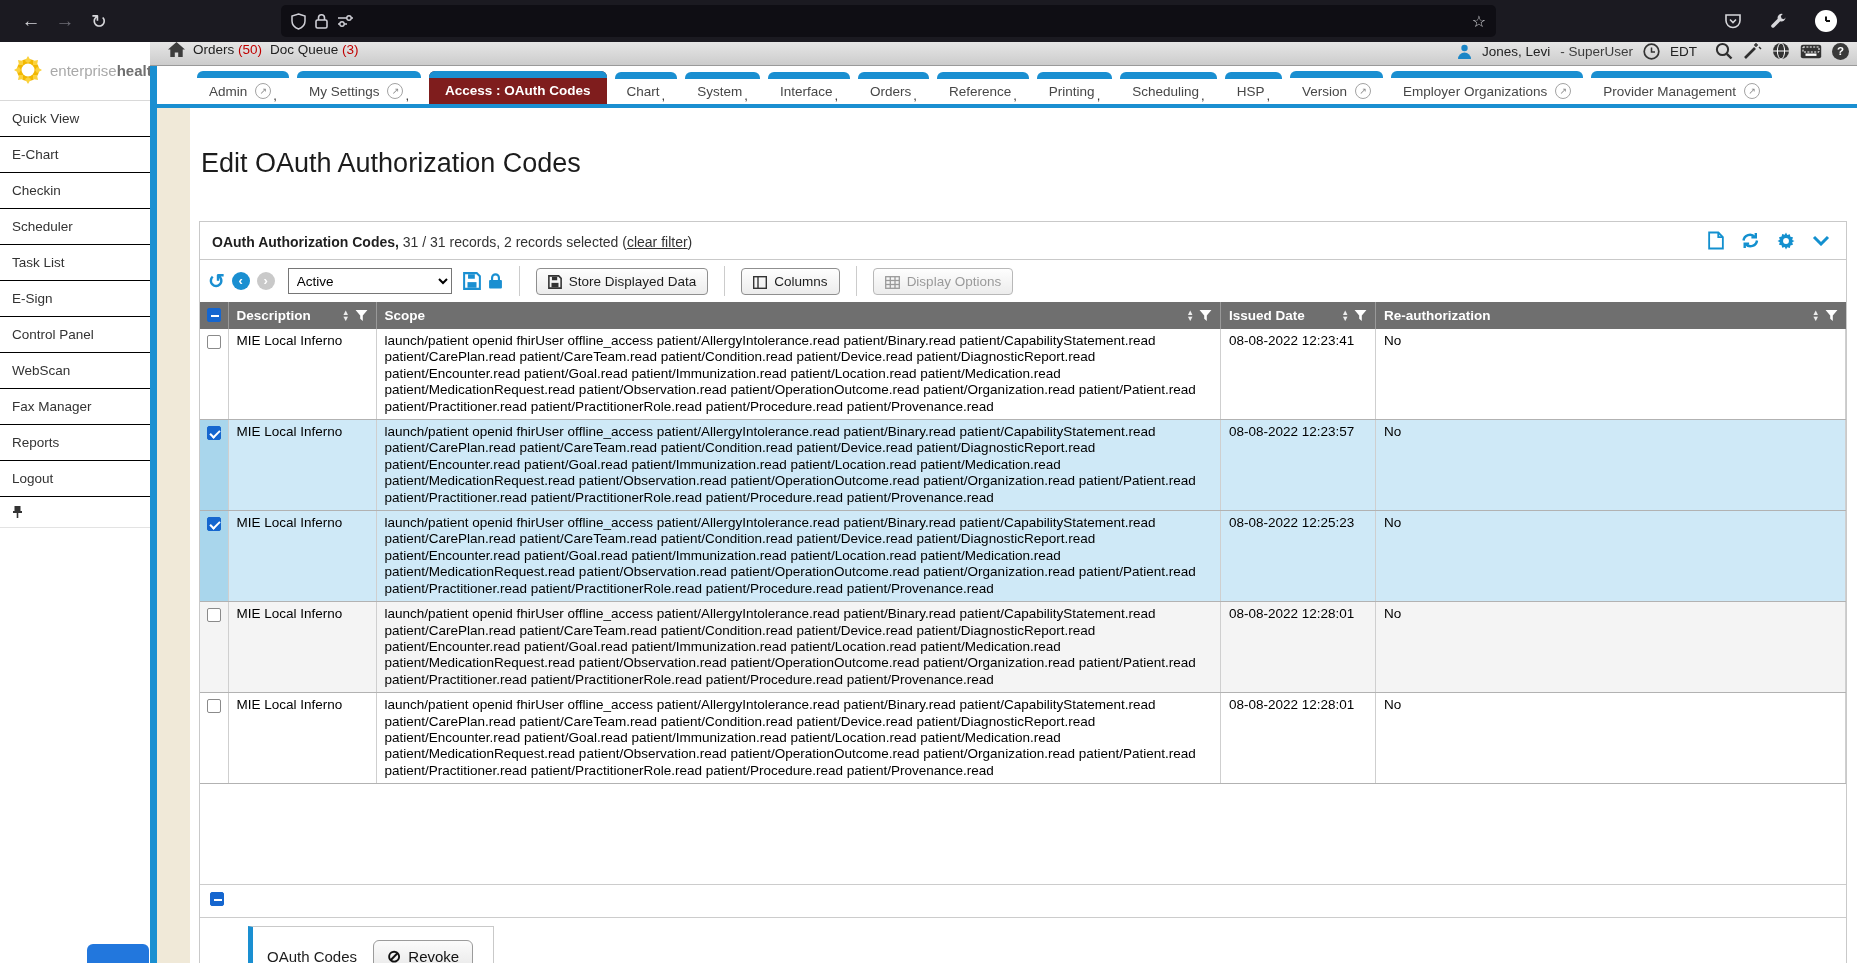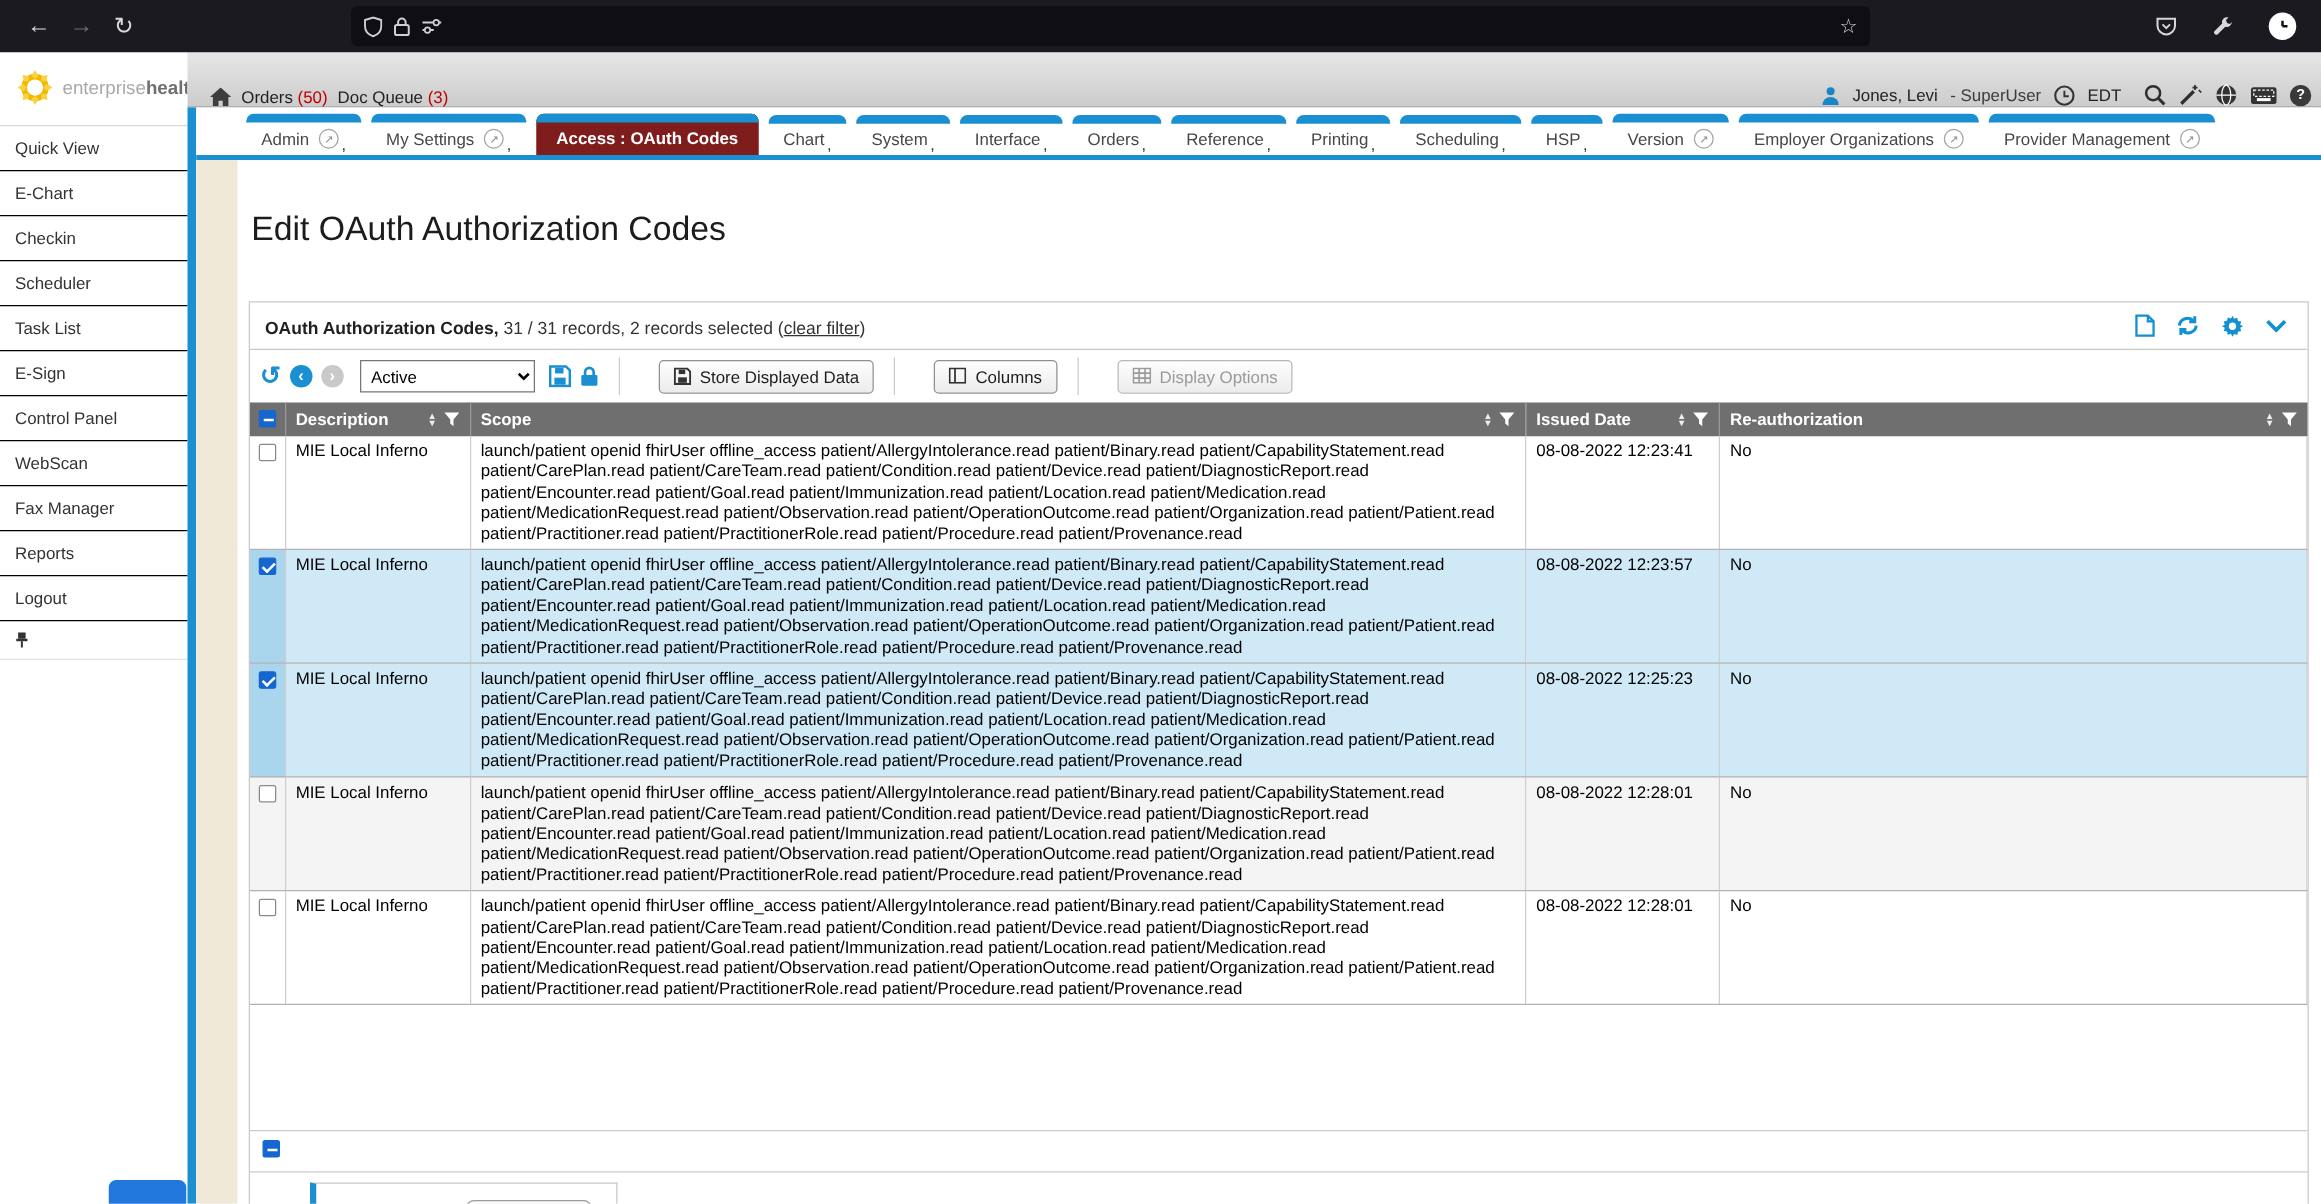--- a/index.html
+++ b/index.html
@@ -25,22 +25,22 @@
   .app { display:flex; height:921px; }
   .sidebar { width:150px; background:#fff; flex:none; }
   .brand { display:flex; align-items:center; gap:6px; padding:12px 8px 14px 12px;
     border-bottom:1px solid #d9d9d9; white-space:nowrap; overflow:hidden; cursor:pointer; }
   .brand-txt { font-size:15px; color:#a9a9a9; }
   .brand-txt b { color:#6f6f6f; }
   .side-item { padding:10px 12px; font-size:13.5px; color:#333; border-bottom:1px solid #000000; cursor:pointer; }
   .pin-row { padding:8px 12px; border-bottom:1px solid #e3e3e3; cursor:pointer; }
 
   .right-col { flex:1; display:flex; flex-direction:column; min-width:0; }
-  .app-header { height:44px; background:linear-gradient(#e6e6e6,#cccccc);
-    border-bottom:1px solid #9a9a9a; display:flex; align-items:flex-end;
+  .app-header { height:24px; background:linear-gradient(#e6e6e6,#cccccc);
+    border-bottom:1px solid #9a9a9a; display:flex; align-items:flex-start;
     padding:0 8px 0 18px; gap:8px; font-size:13.5px; color:#222; }
   .hdr-link { cursor:pointer; }
   .red { color:#c00000; }
   .hdr-right { margin-left:auto; display:flex; align-items:center; gap:10px; }
   .round-ico { width:17px; height:17px; background:#3a3a3a; color:#fff; border-radius:50%;
     font-size:11.5px; font-weight:bold; display:flex; align-items:center; justify-content:center; }
 
   .content-row { flex:1; display:flex; min-height:0; }
   .blue-bar { width:7px; background:#1a8fd1; flex:none; }
   .main { flex:1; display:flex; flex-direction:column; min-width:0; }
@@ -72,26 +72,26 @@
   .panel-icons { margin-left:auto; display:flex; align-items:center; gap:17px;
     color:#1390cf; padding-right:4px; }
   .panel-icons span { cursor:pointer; display:flex; }
 
   .tbar { display:flex; align-items:center; gap:7px; padding:6px 8px; }
   .tb-ico { font-size:20px; color:#1a8fd1; font-weight:bold; cursor:pointer; line-height:1; }
   .circ { width:18px; height:18px; border-radius:50%; background:#1a8fd1; color:#fff;
     font-size:13px; font-weight:bold; display:flex; align-items:center;
     justify-content:center; cursor:pointer; line-height:1; padding-bottom:2px; }
   .circ.dim { background:#c9c9c9; cursor:default; }
-  .tbar select { width:140px; height:26px; border:1px solid #767676; font-size:13.5px;
+  .tbar select { width:164px; height:26px; border:1px solid #767676; font-size:13.5px;
     font-family:inherit; padding:0 4px; background:#fff; }
   .vdiv { width:1px; height:30px; background:#ccc; margin:0 9px; }
-  .tb-btn { display:inline-flex; align-items:flex-start; gap:7px; border:1px solid #8f8f8f;
+  .tb-btn { display:inline-flex; align-items:flex-end; gap:7px; border:1px solid #8f8f8f;
     border-radius:4px; background:linear-gradient(#fefefe,#ececec); padding:5px 11px;
-    font-size:13.5px; color:#1d1d1d; cursor:pointer;margin-left:15px; }
+    font-size:13.5px; color:#1d1d1d; cursor:pointer; }
   .tb-btn.disabled { color:#9a9a9a; border-color:#b8b8b8; cursor:default; }
 
   
   table { width:100%; border-collapse:collapse; font-size:13.5px; table-layout:fixed; }
   col.c-cb { width:28px; } col.c-desc { width:148px; }
   col.c-iss { width:155px; } col.c-re { width:470px; }
   thead th { background:#6f6f6f; color:#fff; font-weight:bold; text-align:left;
     padding:5px 8px; border-right:1px solid #999; }
   .th-in { display:flex; align-items:center; gap:5px; }
   .sort { display:flex; flex-direction:column; font-size:7.5px; line-height:6px;

